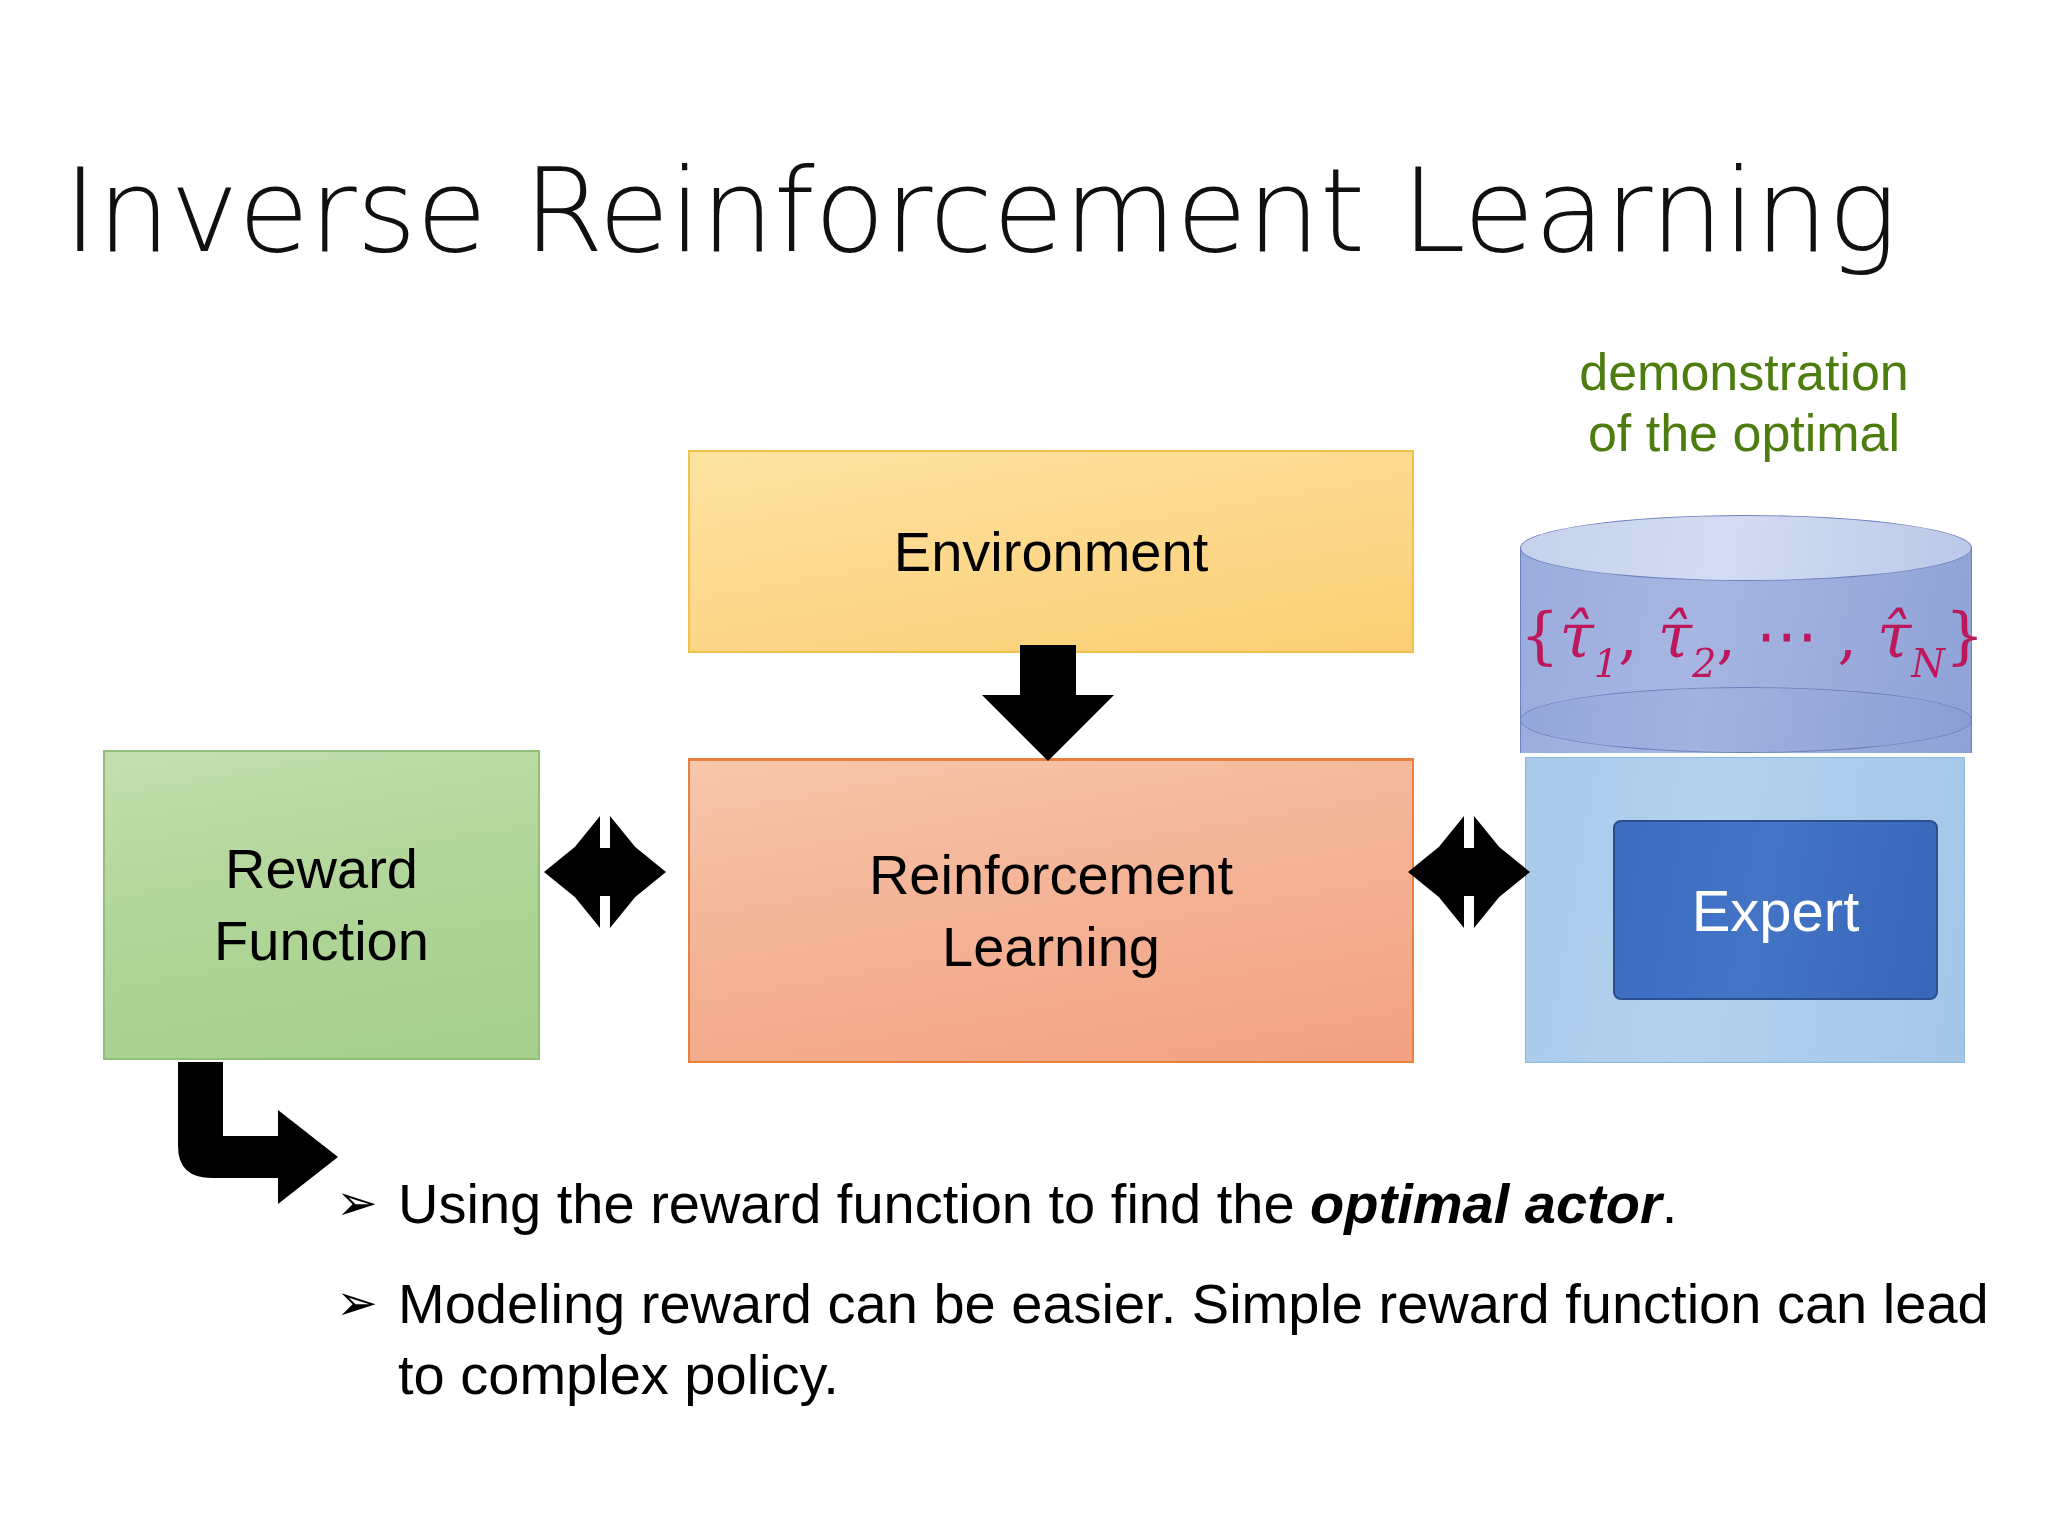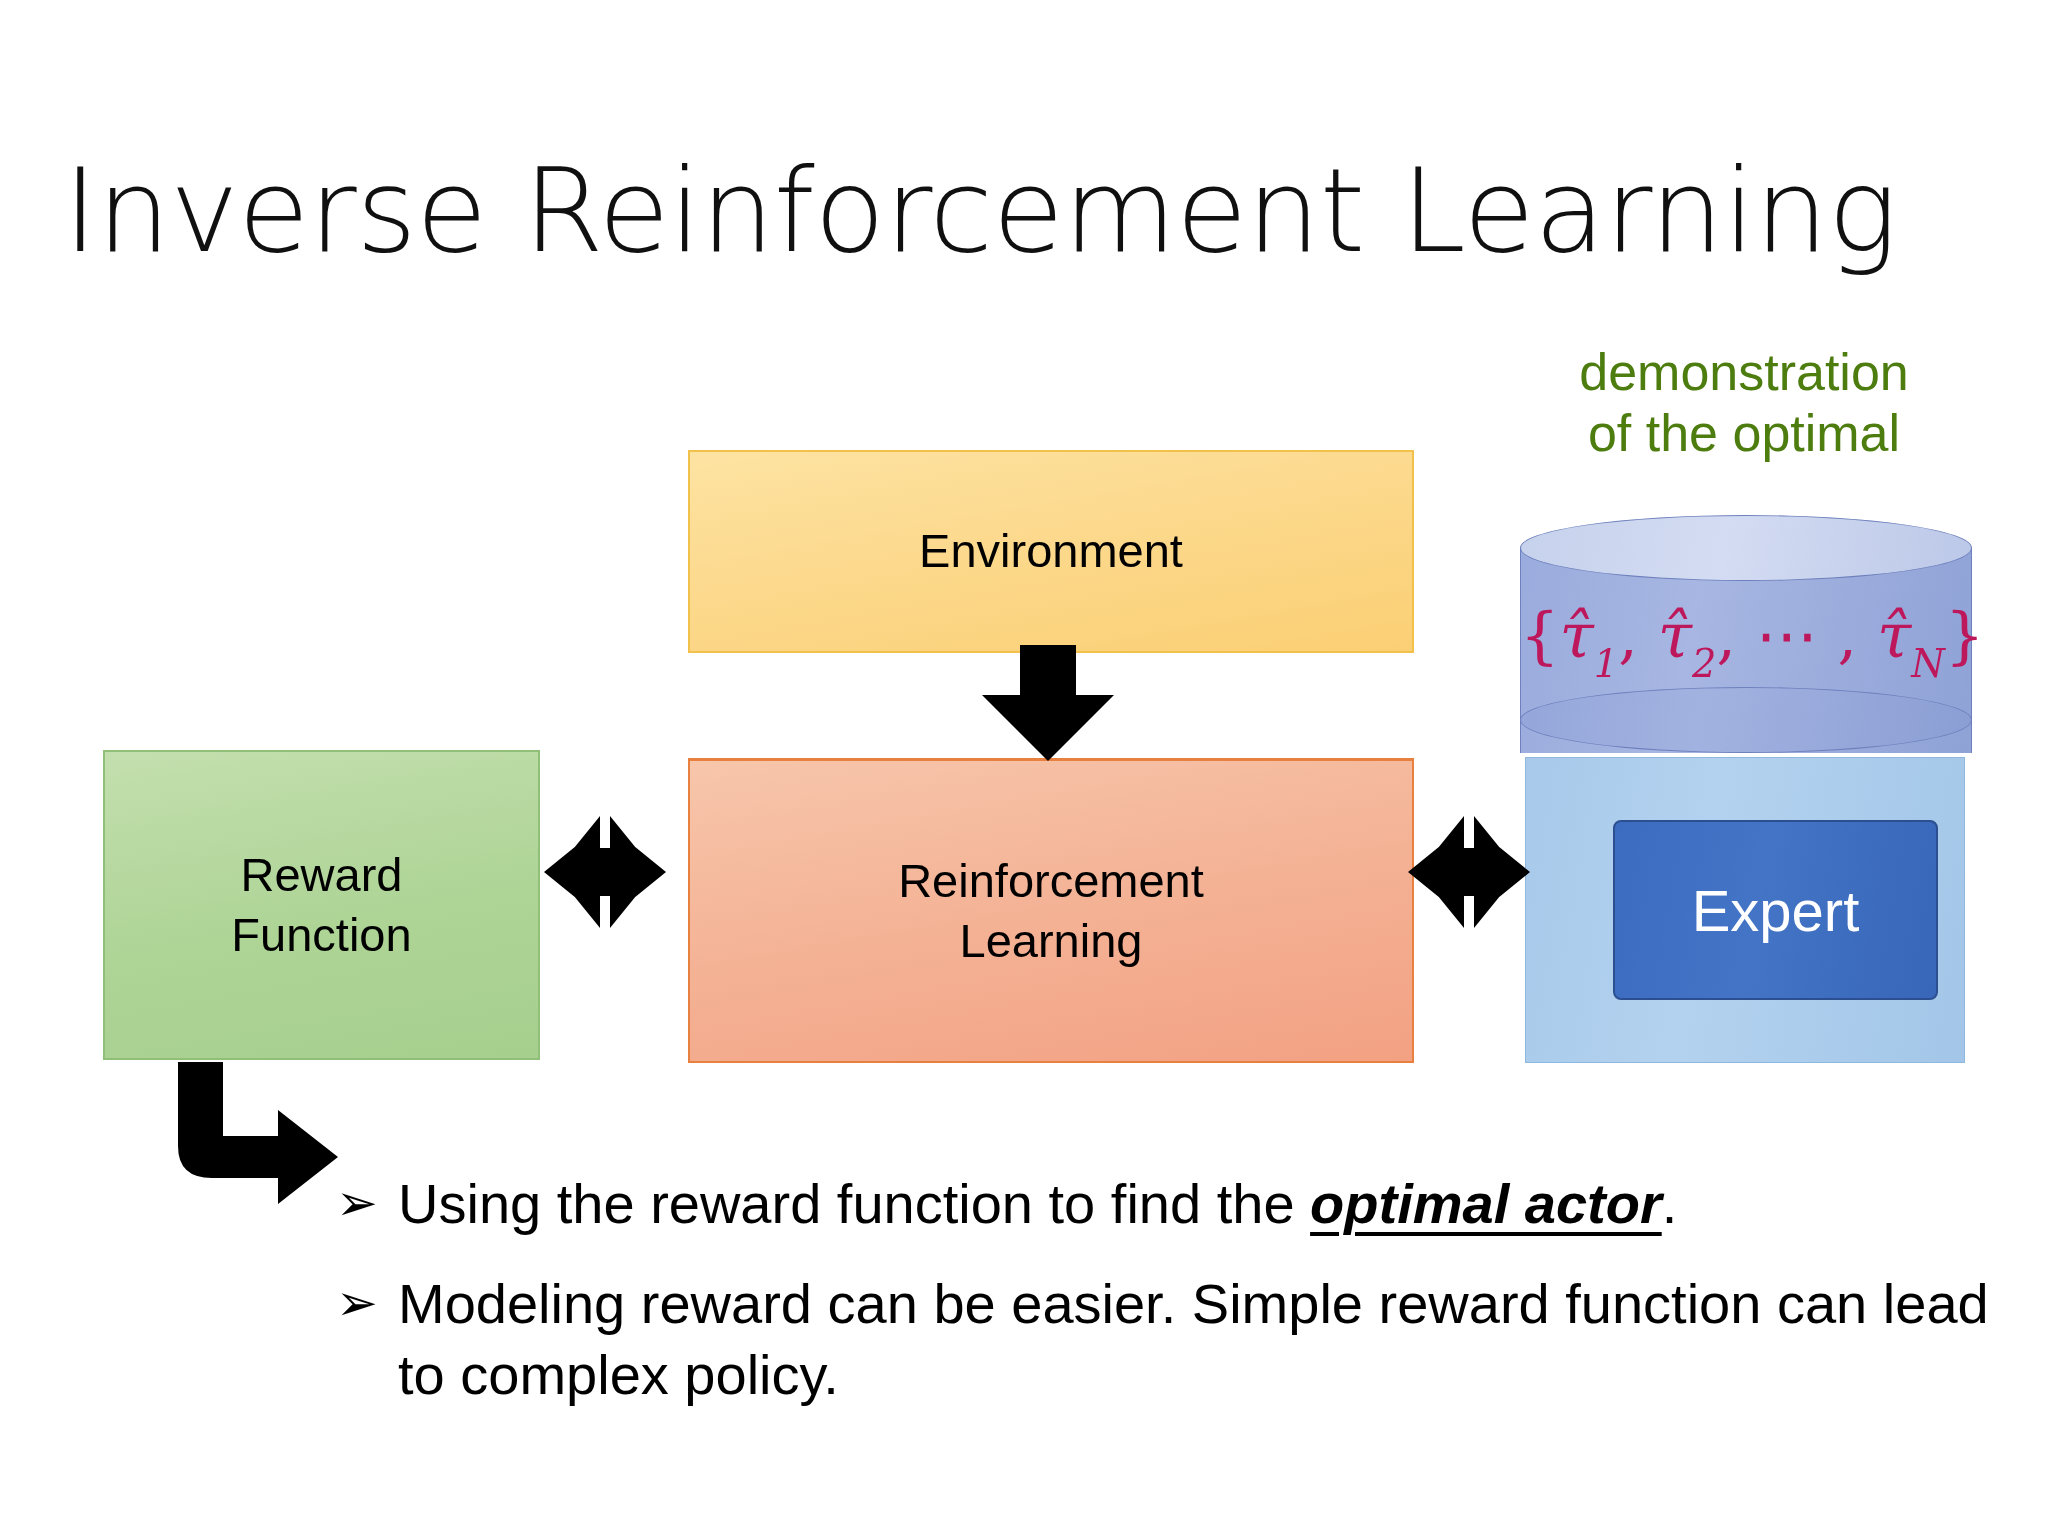--- a/index.html
+++ b/index.html
@@ -34,21 +34,21 @@
   }
 
   
   .box {
     position: absolute;
     box-sizing: border-box;
     display: flex;
     align-items: center;
     justify-content: center;
     text-align: center;
-    font-size: 47px;
+    font-size: 56px;
     line-height: 1.28;
     color: #000000;
   }
 
   #env-box {
     left: 688px;
     top: 450px;
     width: 726px;
     height: 203px;
     background: linear-gradient(170deg, #fde3a2 0%, #fcd98d 45%, #fbcf74 100%);
@@ -211,21 +211,20 @@
     left: 0;
     top: 0;
     font-family: "DejaVu Sans", sans-serif;
     font-size: 50px;
     line-height: 1.4;
     color: #000000;
   }
   .emph {
     font-weight: bold;
     font-style: italic;
-    text-decoration: underline;
     text-underline-offset: 9px;
     text-decoration-thickness: 4px;
   }
 </style>
 </head>
 <body>
 
 <div id="slide">
 
   <div id="title">Inverse Reinforcement Learning</div>

